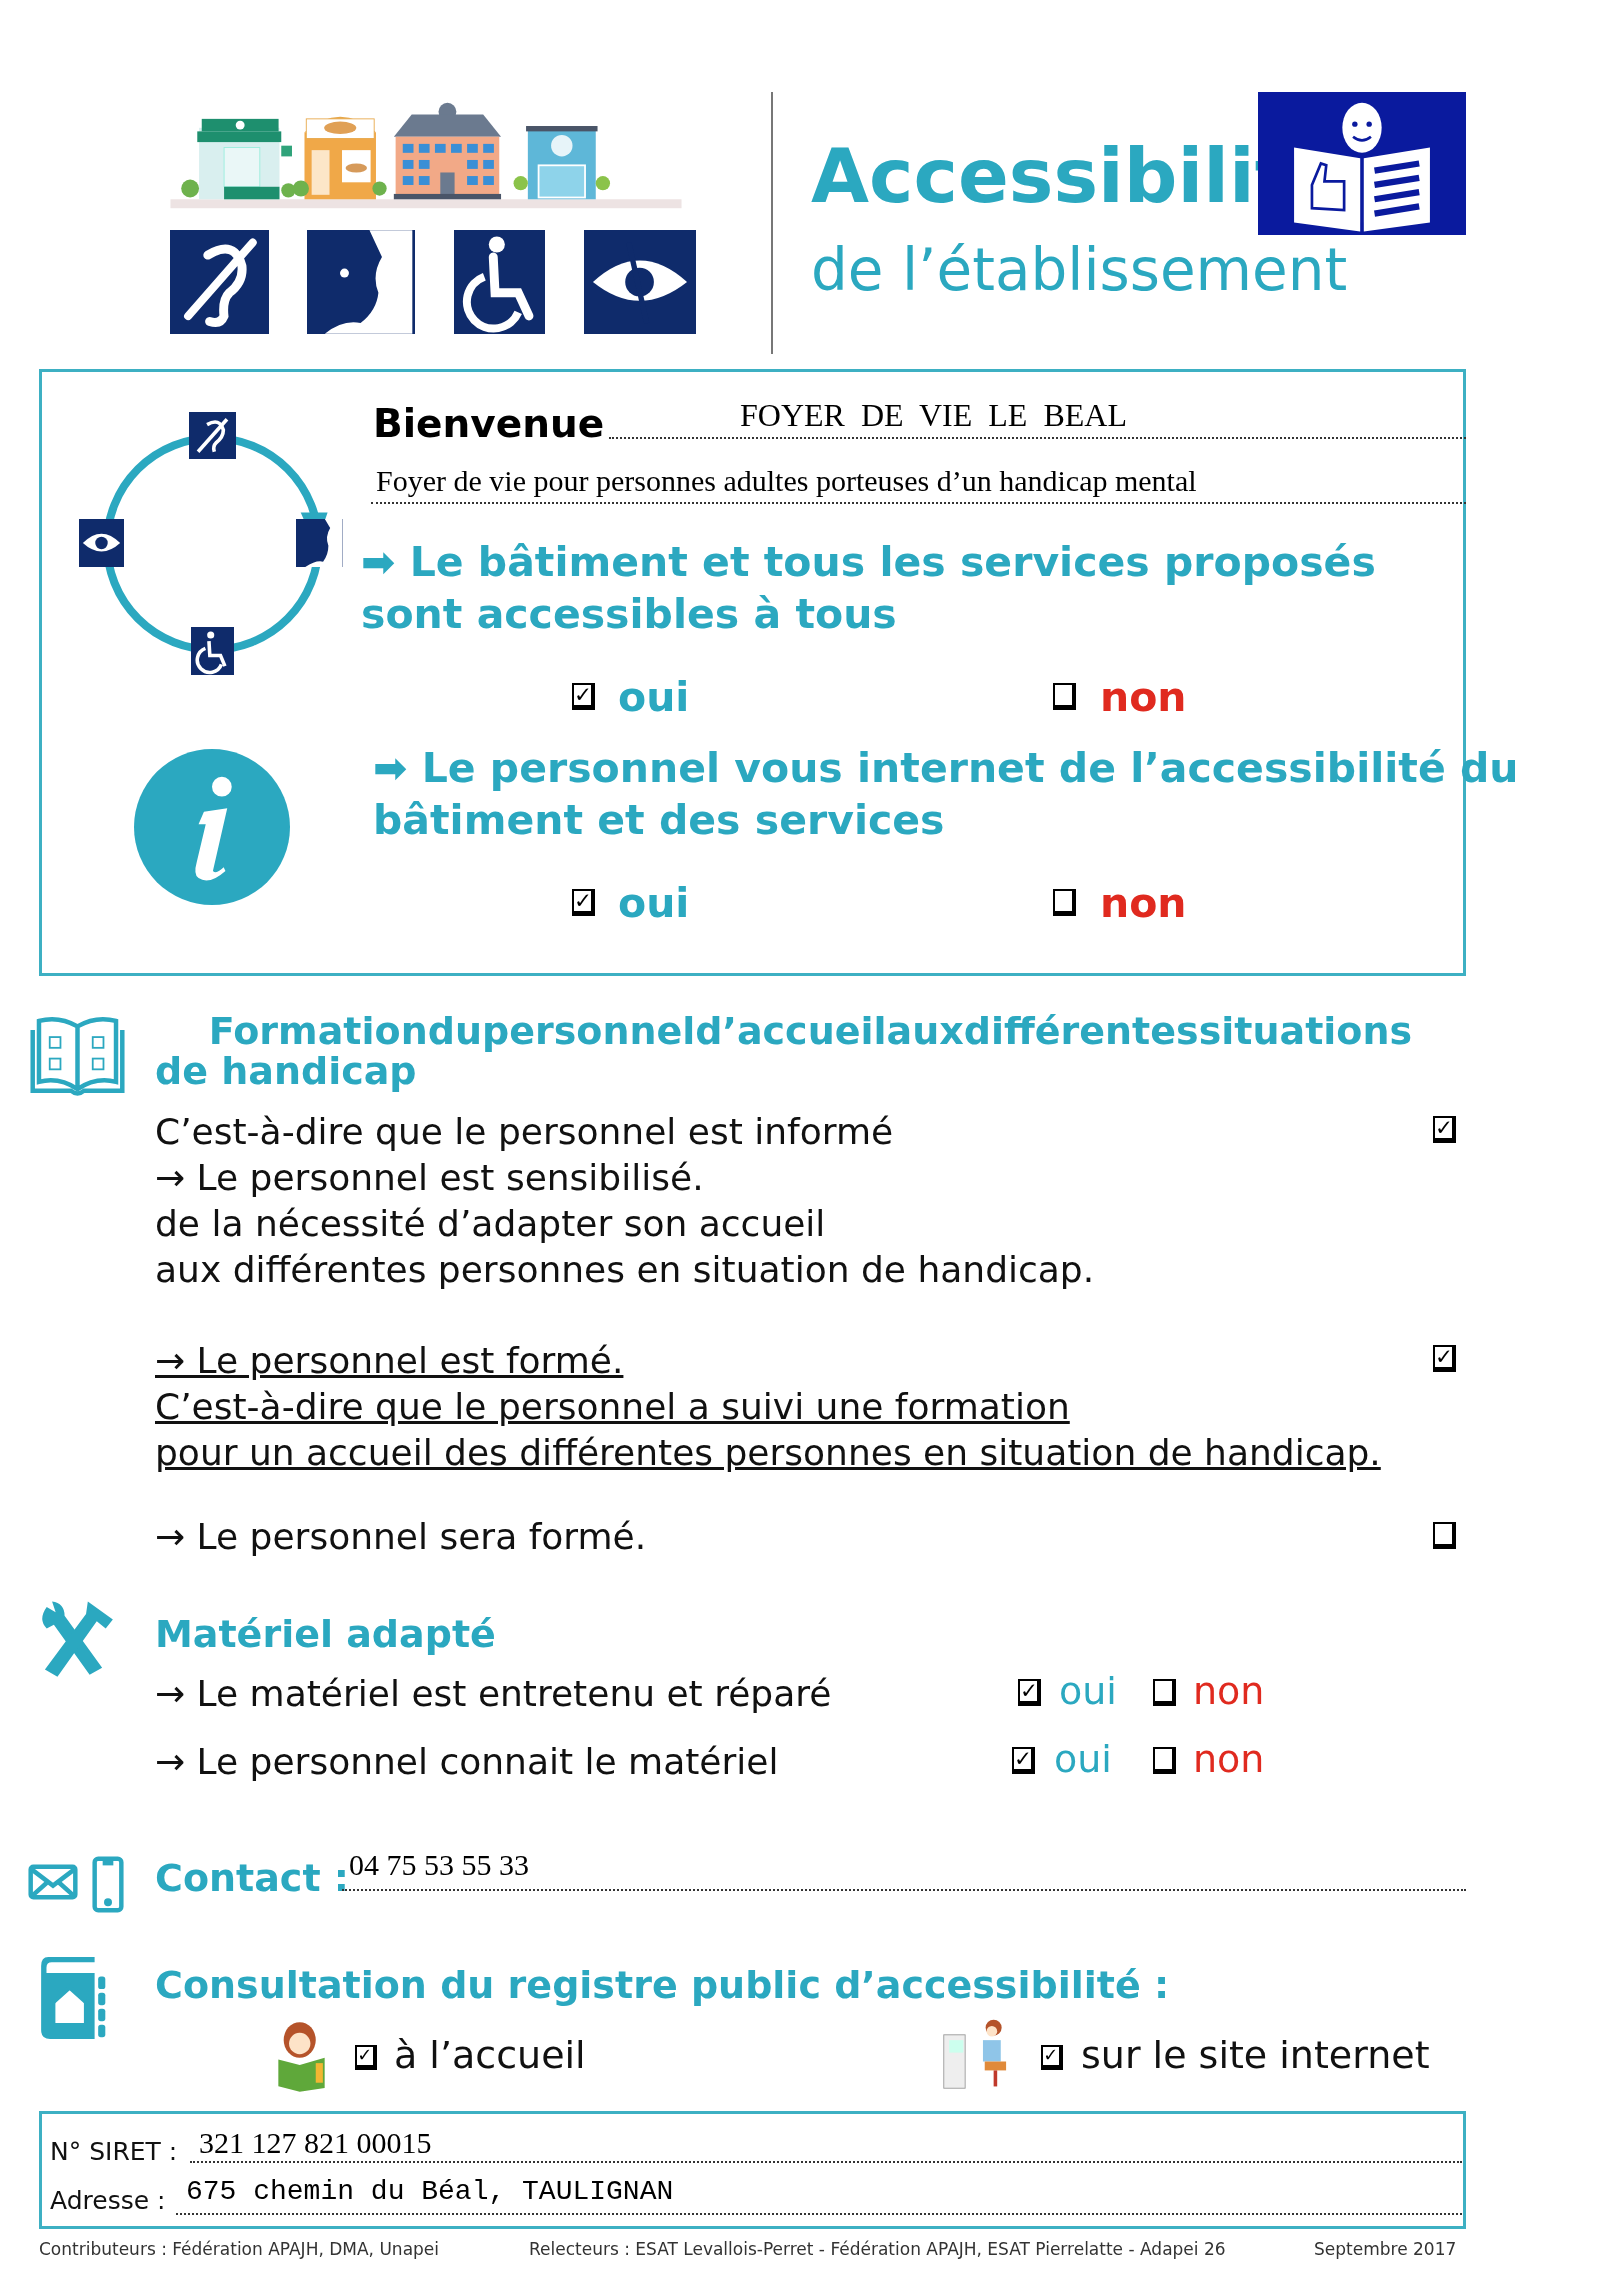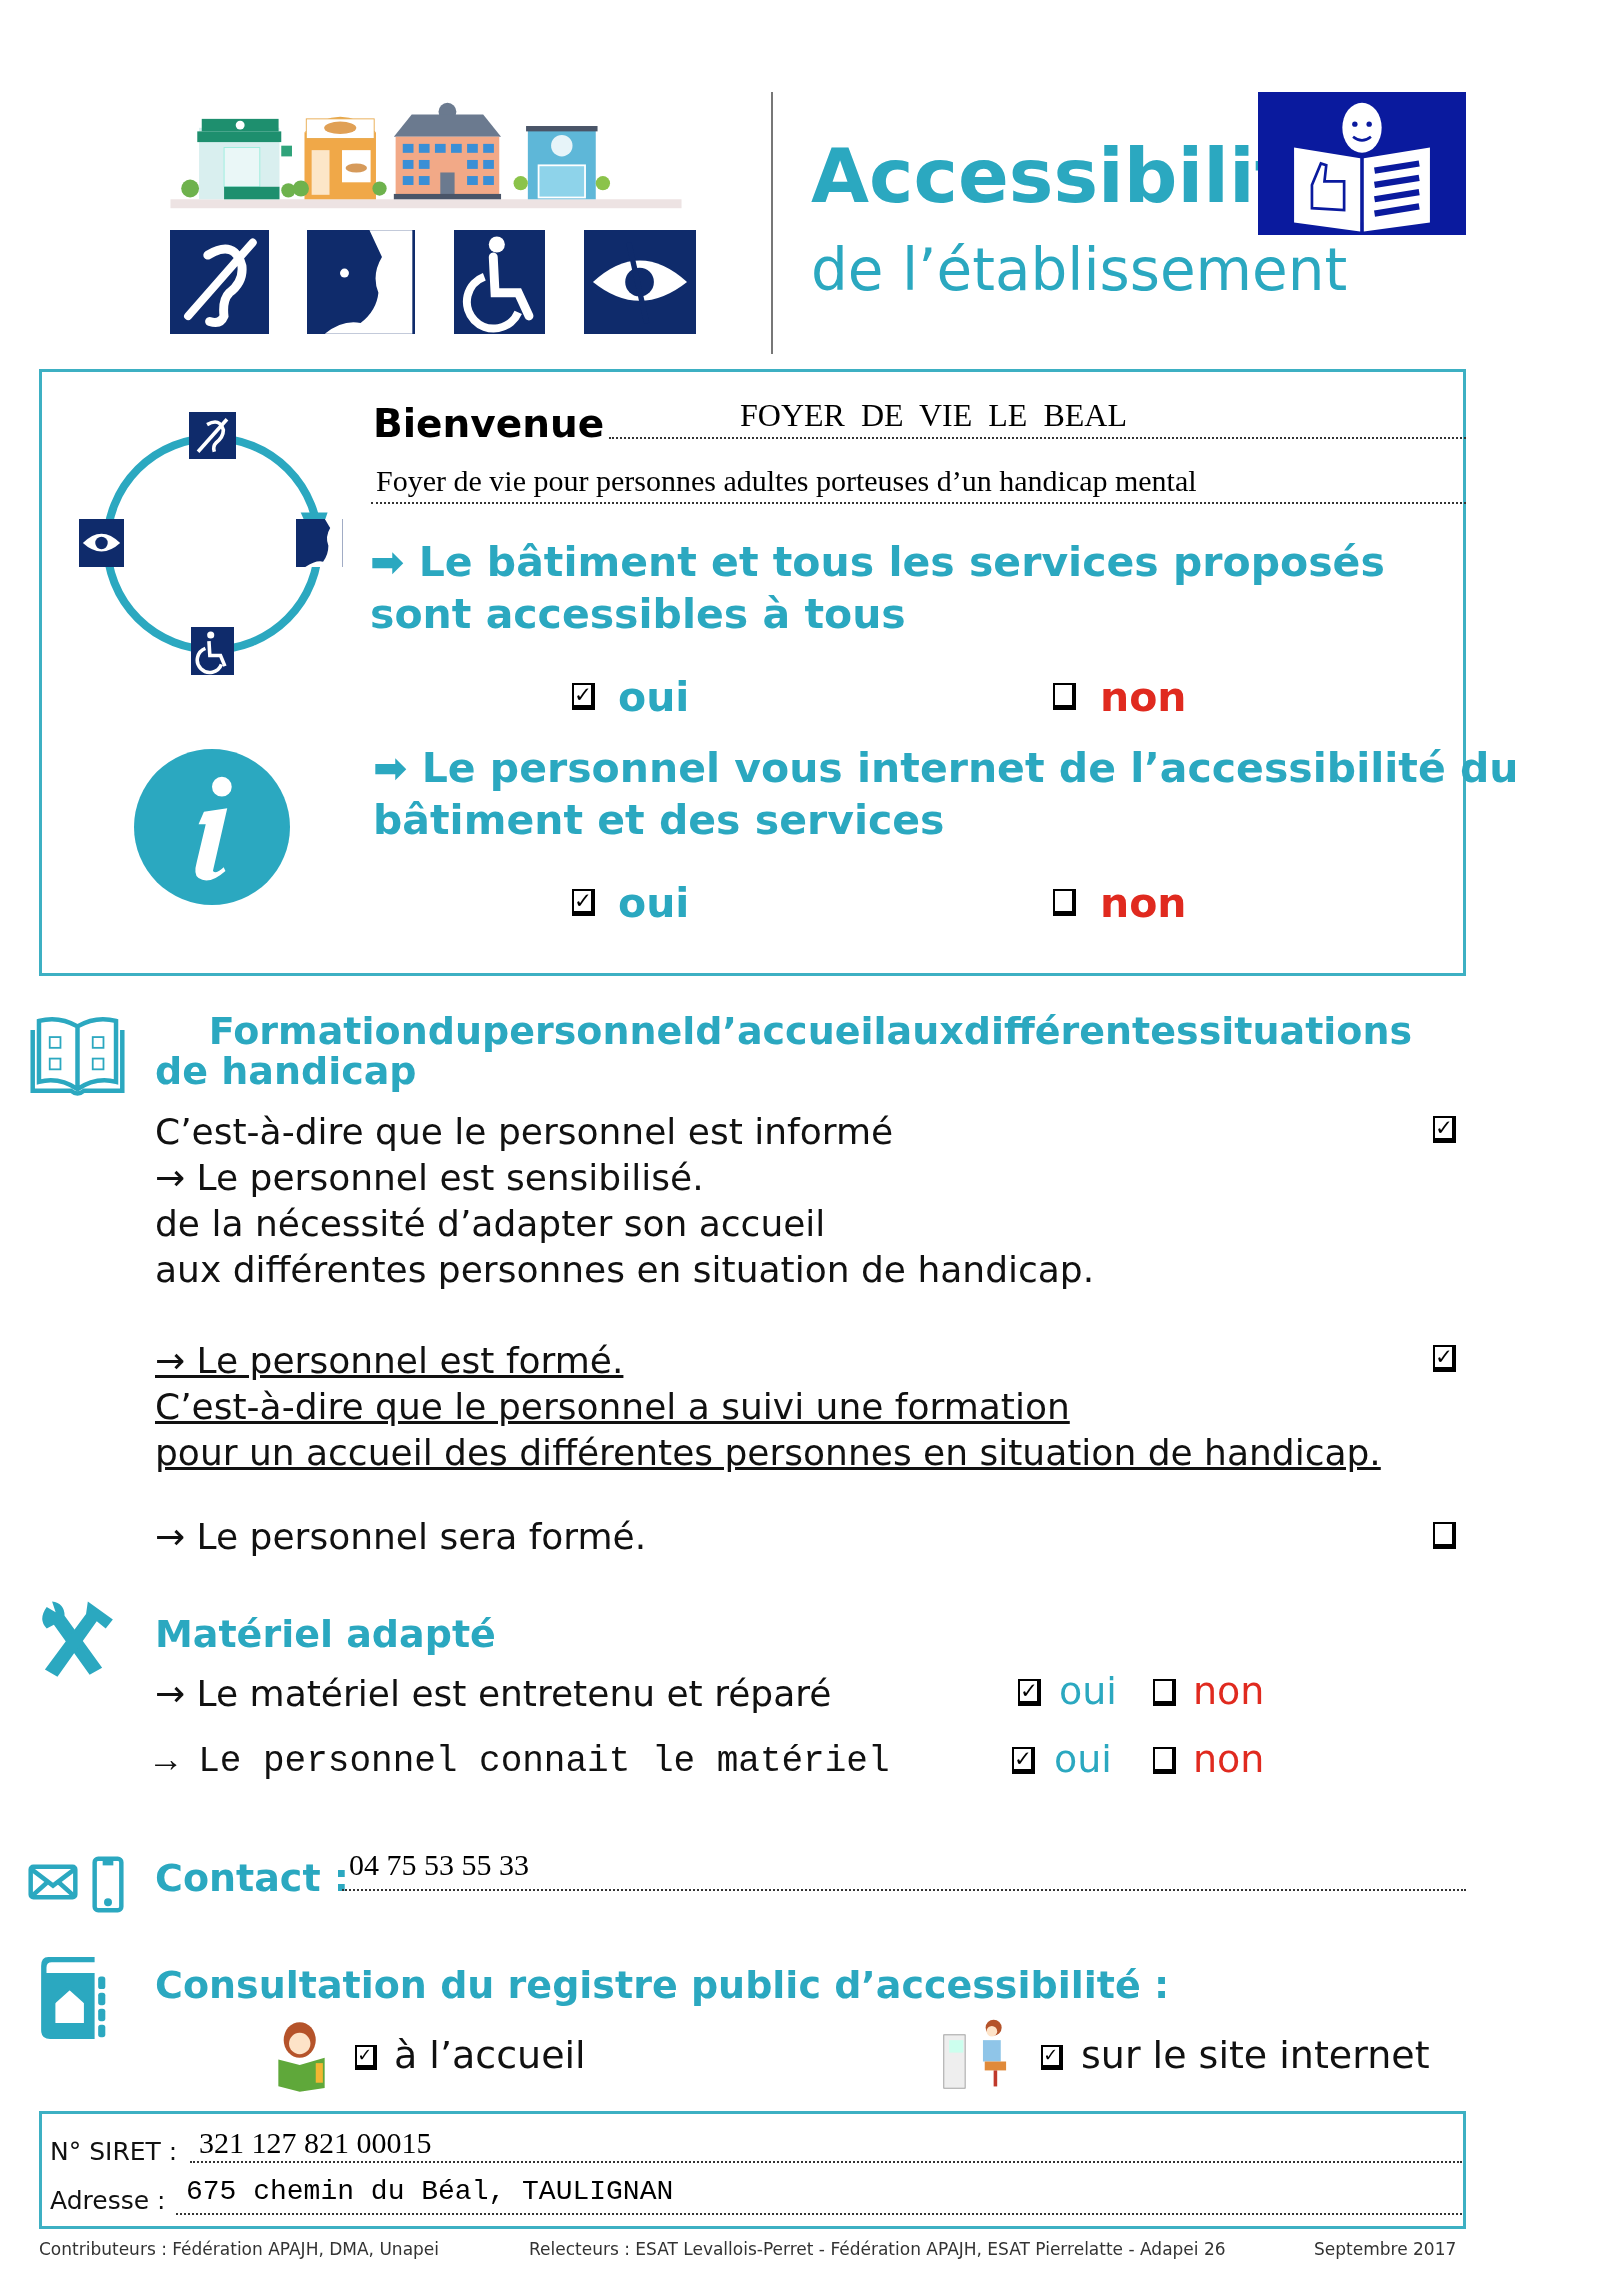--- a/index.html
+++ b/index.html
@@ -168,21 +168,21 @@
     </svg>
 </div>
 
 <div class="abs" style="left:373px; top:401px; font-size:39px; font-weight:bold; color:#000;">Bienvenue</div>
 <div class="dots" style="left:609px; top:437px; width:857px;"></div>
 <div class="abs serif" style="left:740px; top:397px; font-size:32px; color:#000; white-space:pre;">FOYER  DE  VIE  LE  BEAL</div>
 
 <div class="abs serif" style="left:376px; top:464px; font-size:30px; color:#000;">Foyer de vie pour personnes adultes porteuses d’un handicap mental</div>
 <div class="dots" style="left:371px; top:502px; width:1095px;"></div>
 
-<div class="abs teal heading-l" style="left:370px; top:536px;">
+<div class="abs teal heading-l" style="left:361px; top:536px;">
   <div>➡ Le bâtiment et tous les services proposés</div>
   <div>sont accessibles à tous</div>
 </div>
 <div class="cb" style="left:572px; top:683px;">✓</div>
 <div class="abs teal" style="left:618px; top:673px; font-size:41px; font-weight:bold;">oui</div>
 <div class="cb" style="left:1053px; top:683px;"></div>
 <div class="abs red" style="left:1100px; top:673px; font-size:41px; font-weight:bold;">non</div>
 
 <div class="abs teal heading-l" style="left:373px; top:742px;">
   <div>➡ Le personnel vous internet de l’accessibilité du</div>
@@ -243,21 +243,21 @@
   </svg>
 </div>
 <div class="abs teal sec-title" style="left:155px; top:1612px;text-align:right;">Matériel adapté</div>
 
 <div class="abs body-l" style="left:155px; top:1671px;">→ Le matériel est entretenu et réparé</div>
 <div class="cb" style="left:1018px; top:1679px;">✓</div>
 <div class="abs teal" style="left:1059px; top:1669px; font-size:38px;">oui</div>
 <div class="cb" style="left:1153px; top:1679px;"></div>
 <div class="abs red" style="left:1193px; top:1669px; font-size:38px;">non</div>
 
-<div class="abs body-l" style="left:155px; top:1739px;font-family:Liberation Mono, monospace;">→ Le personnel connait le matériel</div>
+<div class="abs body-l" style="left:155px; top:1739px;">→ Le personnel connait le matériel</div>
 <div class="cb" style="left:1012px; top:1747px;">✓</div>
 <div class="abs teal" style="left:1054px; top:1737px; font-size:38px;">oui</div>
 <div class="cb" style="left:1153px; top:1747px;"></div>
 <div class="abs red" style="left:1193px; top:1737px; font-size:38px;">non</div>
 
 <div class="abs" style="left:28px; top:1864px; width:50px; height:36px;">
   <svg width="50" height="36" viewBox="0 0 56 40" fill="none" stroke="#2BA8C0" stroke-width="5">
       <rect x="3" y="3" width="50" height="34" rx="3"></rect>
       <path d="M3 5 L28 24 L53 5 M3 37 L22 20 M53 37 L34 20"></path>
     </svg>

